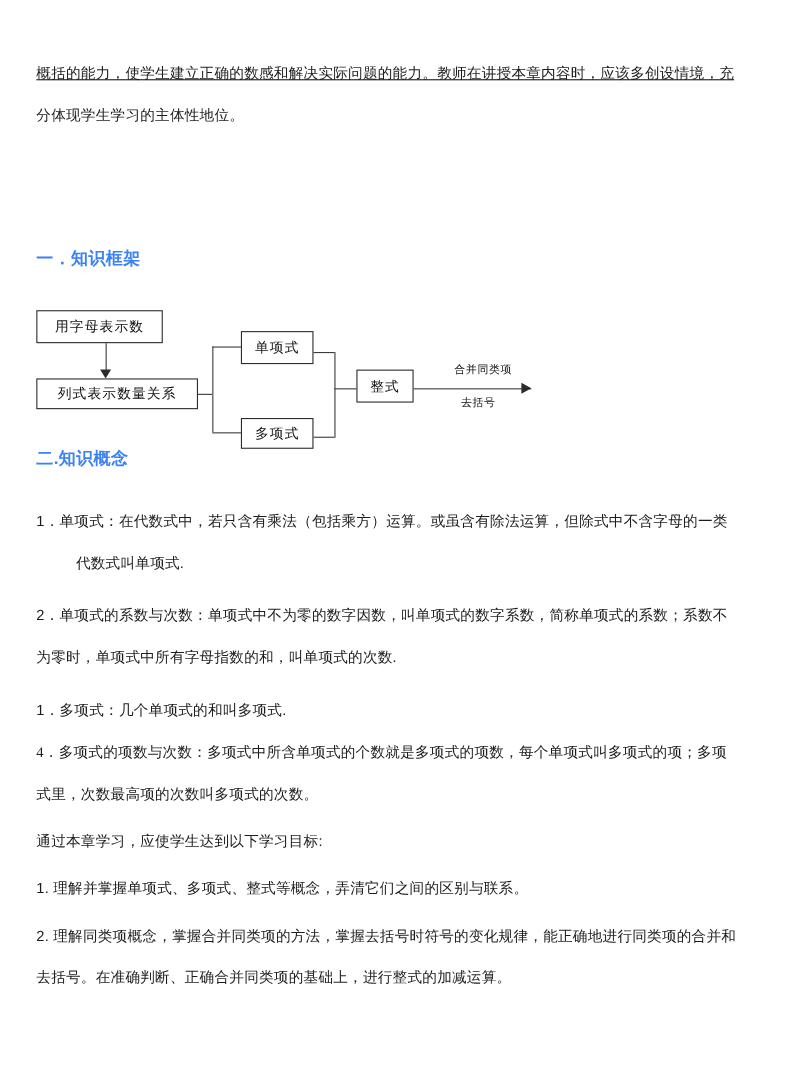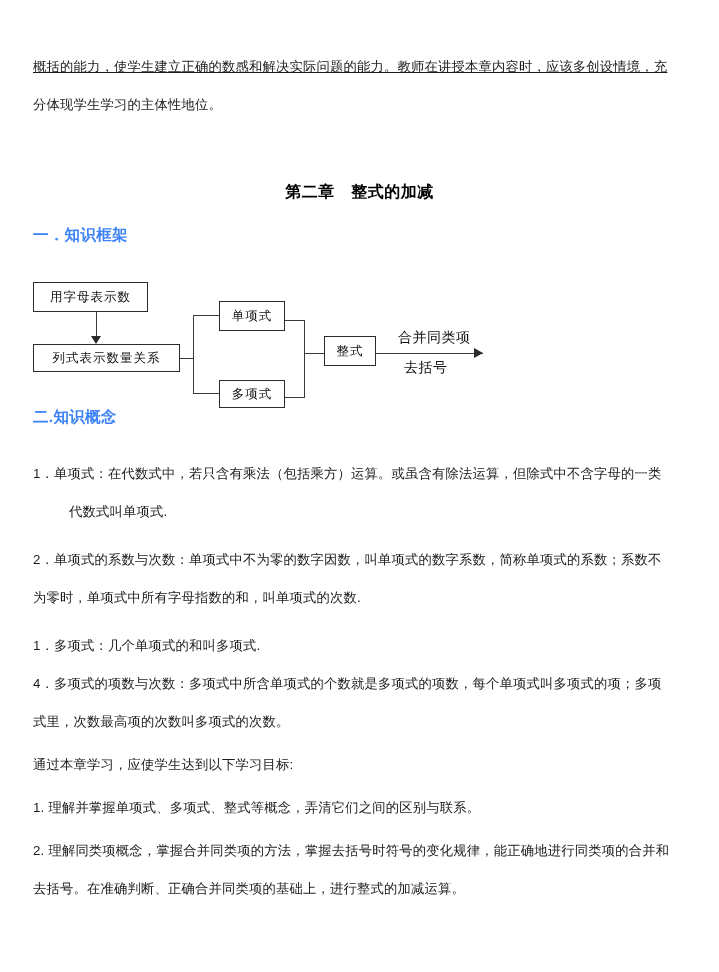--- a/index.html
+++ b/index.html
@@ -101,35 +101,35 @@
   .arrow-head-right {
     position: absolute;
     width: 0; height: 0;
     border-top: 5px solid transparent;
     border-bottom: 5px solid transparent;
     border-left: 9px solid #2b2b2b;
   }
 
   .flow-label {
     position: absolute;
-    font-size: 14px;
+    font-size: 10px;
     color: #111;
     letter-spacing: 0.5px;
     white-space: nowrap;
+    margin-left: 15px;
   }
 </style>
 </head>
 <body>
 
 <div class="page">
 
   <div class="para" style="top:48px;text-decoration:underline;">概括的能力，使学生建立正确的数感和解决实际问题的能力。教师在讲授本章内容时，应该多创设情境，充</div>
   <div class="para" style="top:86px;">分体现学生学习的主体性地位。</div>
 
-  <div class="title-chapter" style="top:182px;">第二章　整式的加减</div>
 
   <div class="heading" style="top:225px;">一．知识框架</div>
 
   <div class="flow">
 
     <div class="fbox" style="left:33px; top:266px; width:115px; height:30px;">用字母表示数</div>
 
     <div class="vline" style="left:96px; top:296px; height:26px;"></div>
     <div class="arrow-head-down" style="left:91px; top:320px;"></div>
 
@@ -164,21 +164,21 @@
 
   </div>
 
   <div class="heading" style="top:407px;">二.知识概念</div>
 
   <div class="para" style="top:455px;">1．单项式：在代数式中，若只含有乘法（包括乘方）运算。或虽含有除法运算，但除式中不含字母的一类</div>
   <div class="para" style="top:493px;margin-left:36px;">代数式叫单项式.</div>
   <div class="para" style="top:541px;">2．单项式的系数与次数：单项式中不为零的数字因数，叫单项式的数字系数，简称单项式的系数；系数不</div>
   <div class="para" style="top:579px;">为零时，单项式中所有字母指数的和，叫单项式的次数.</div>
   <div class="para" style="top:627px;">1．多项式：几个单项式的和叫多项式.</div>
-  <div class="para" style="top:665px;">4．多项式的项数与次数：多项式中所含单项式的个数就是多项式的项数，每个单项式叫多项式的项；多项</div>
+  <div class="para" style="top:665px;font-family:Liberation Serif, serif;">4．多项式的项数与次数：多项式中所含单项式的个数就是多项式的项数，每个单项式叫多项式的项；多项</div>
   <div class="para" style="top:703px;">式里，次数最高项的次数叫多项式的次数。</div>
 
   <div class="para" style="top:746px;">通过本章学习，应使学生达到以下学习目标:</div>
   <div class="para" style="top:789px;">1. 理解并掌握单项式、多项式、整式等概念，弄清它们之间的区别与联系。</div>
   <div class="para" style="top:832px;">2. 理解同类项概念，掌握合并同类项的方法，掌握去括号时符号的变化规律，能正确地进行同类项的合并和</div>
   <div class="para" style="top:870px;">去括号。在准确判断、正确合并同类项的基础上，进行整式的加减运算。</div>
 
 </div>
 
 </body></html>

